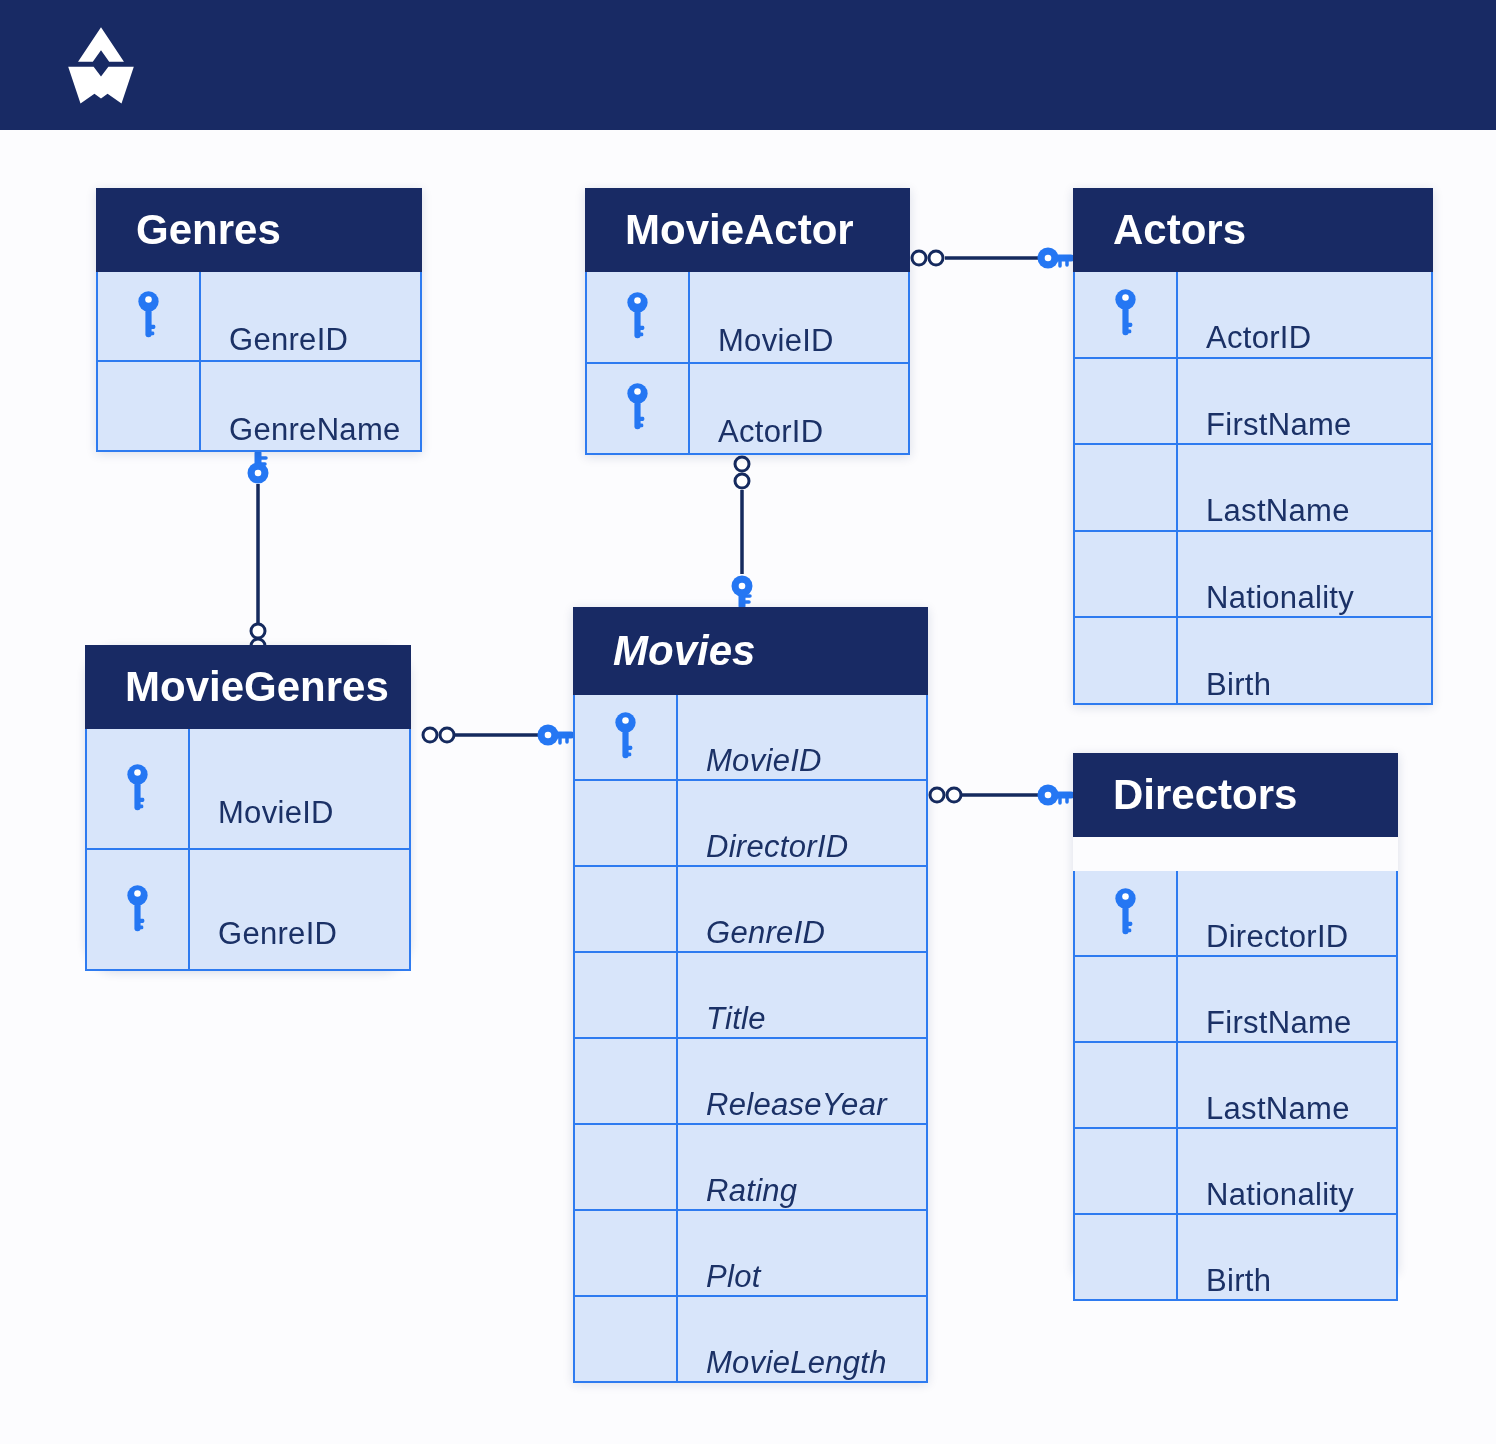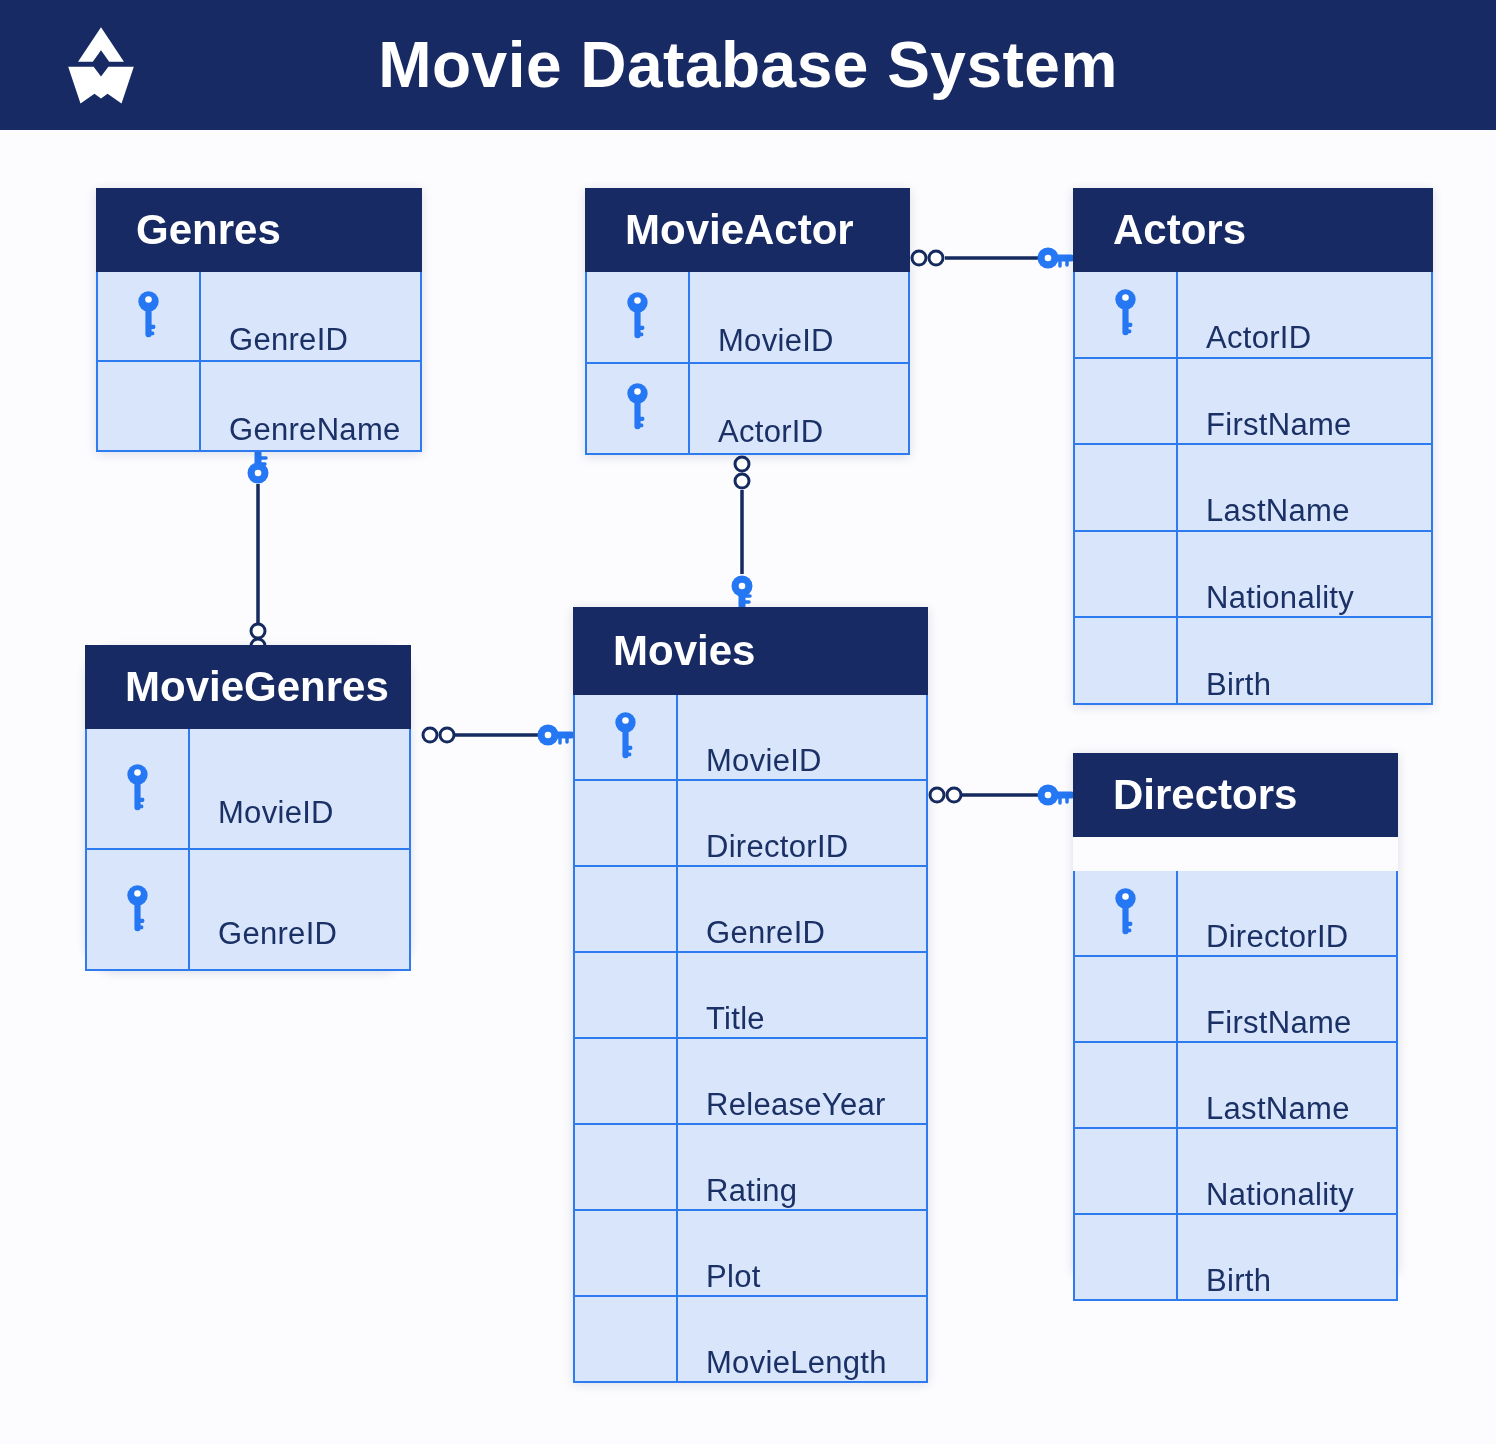--- a/index.html
+++ b/index.html
@@ -50,21 +50,21 @@
   .name-cell{
     flex:1;display:flex;align-items:center;padding-left:28px;
     color:#1b3166;font-size:31px;font-weight:500;letter-spacing:.3px;margin-top:48px;
   }
   .key-icon{width:29px;height:52px;display:block;}
   
   #t-genres     {left:96px;  top:188px; width:326px; height:264px;}
   #t-movieactor {left:585px; top:188px; width:325px; height:267px;}
   #t-actors     {left:1073px;top:188px; width:360px; height:517px;}
   #t-moviegenres{left:85px;  top:645px; width:326px; height:326px;border-radius:31px;}
-  #t-movies     {left:573px; top:607px; width:355px; height:775px;}
+  #t-movies     {left:573px; top:607px; width:355px; height:775px;font-style:italic;}
   #t-directors  {left:1073px;top:753px; width:325px; height:519px;gap:34px;}
   #t-movies .entity-header{flex-basis:88px;}
 </style>
 </head>
 <body>
 
 <svg width="0" height="0" style="position:absolute">
   <symbol id="key-symbol" viewBox="0 0 30 52">
     <circle cx="15" cy="11" r="10.5" fill="#2577f3"></circle>
     <circle cx="15" cy="9" r="3.4" fill="#ffffff"></circle>
@@ -74,21 +74,20 @@
   </symbol>
 </svg>
 
 <div class="stage">
 
   <div class="banner">
     <svg class="logo" viewBox="0 0 100 100">
       <polygon fill="#ffffff" points="50,4 78,46 60,46 50,32 40,46 22,46"></polygon>
       <polygon fill="#ffffff" points="10,52 41,52 50,64 59,52 90,52 75,97 58,85 50,91 42,85 25,97"></polygon>
     </svg>
-    <h1>Movie Database System</h1>
   </div>
 
   <svg class="connectors" width="1496" height="1444" viewBox="0 0 1496 1444">
 
     <g>
       <line class="rel-line" x1="945" y1="258" x2="1038" y2="258"></line>
       <circle class="many-circle" cx="919" cy="258" r="7"></circle>
       <circle class="many-circle" cx="936" cy="258" r="7"></circle>
       <g>
         <line class="one-shaft" x1="1048" y1="258" x2="1071" y2="258"></line>

